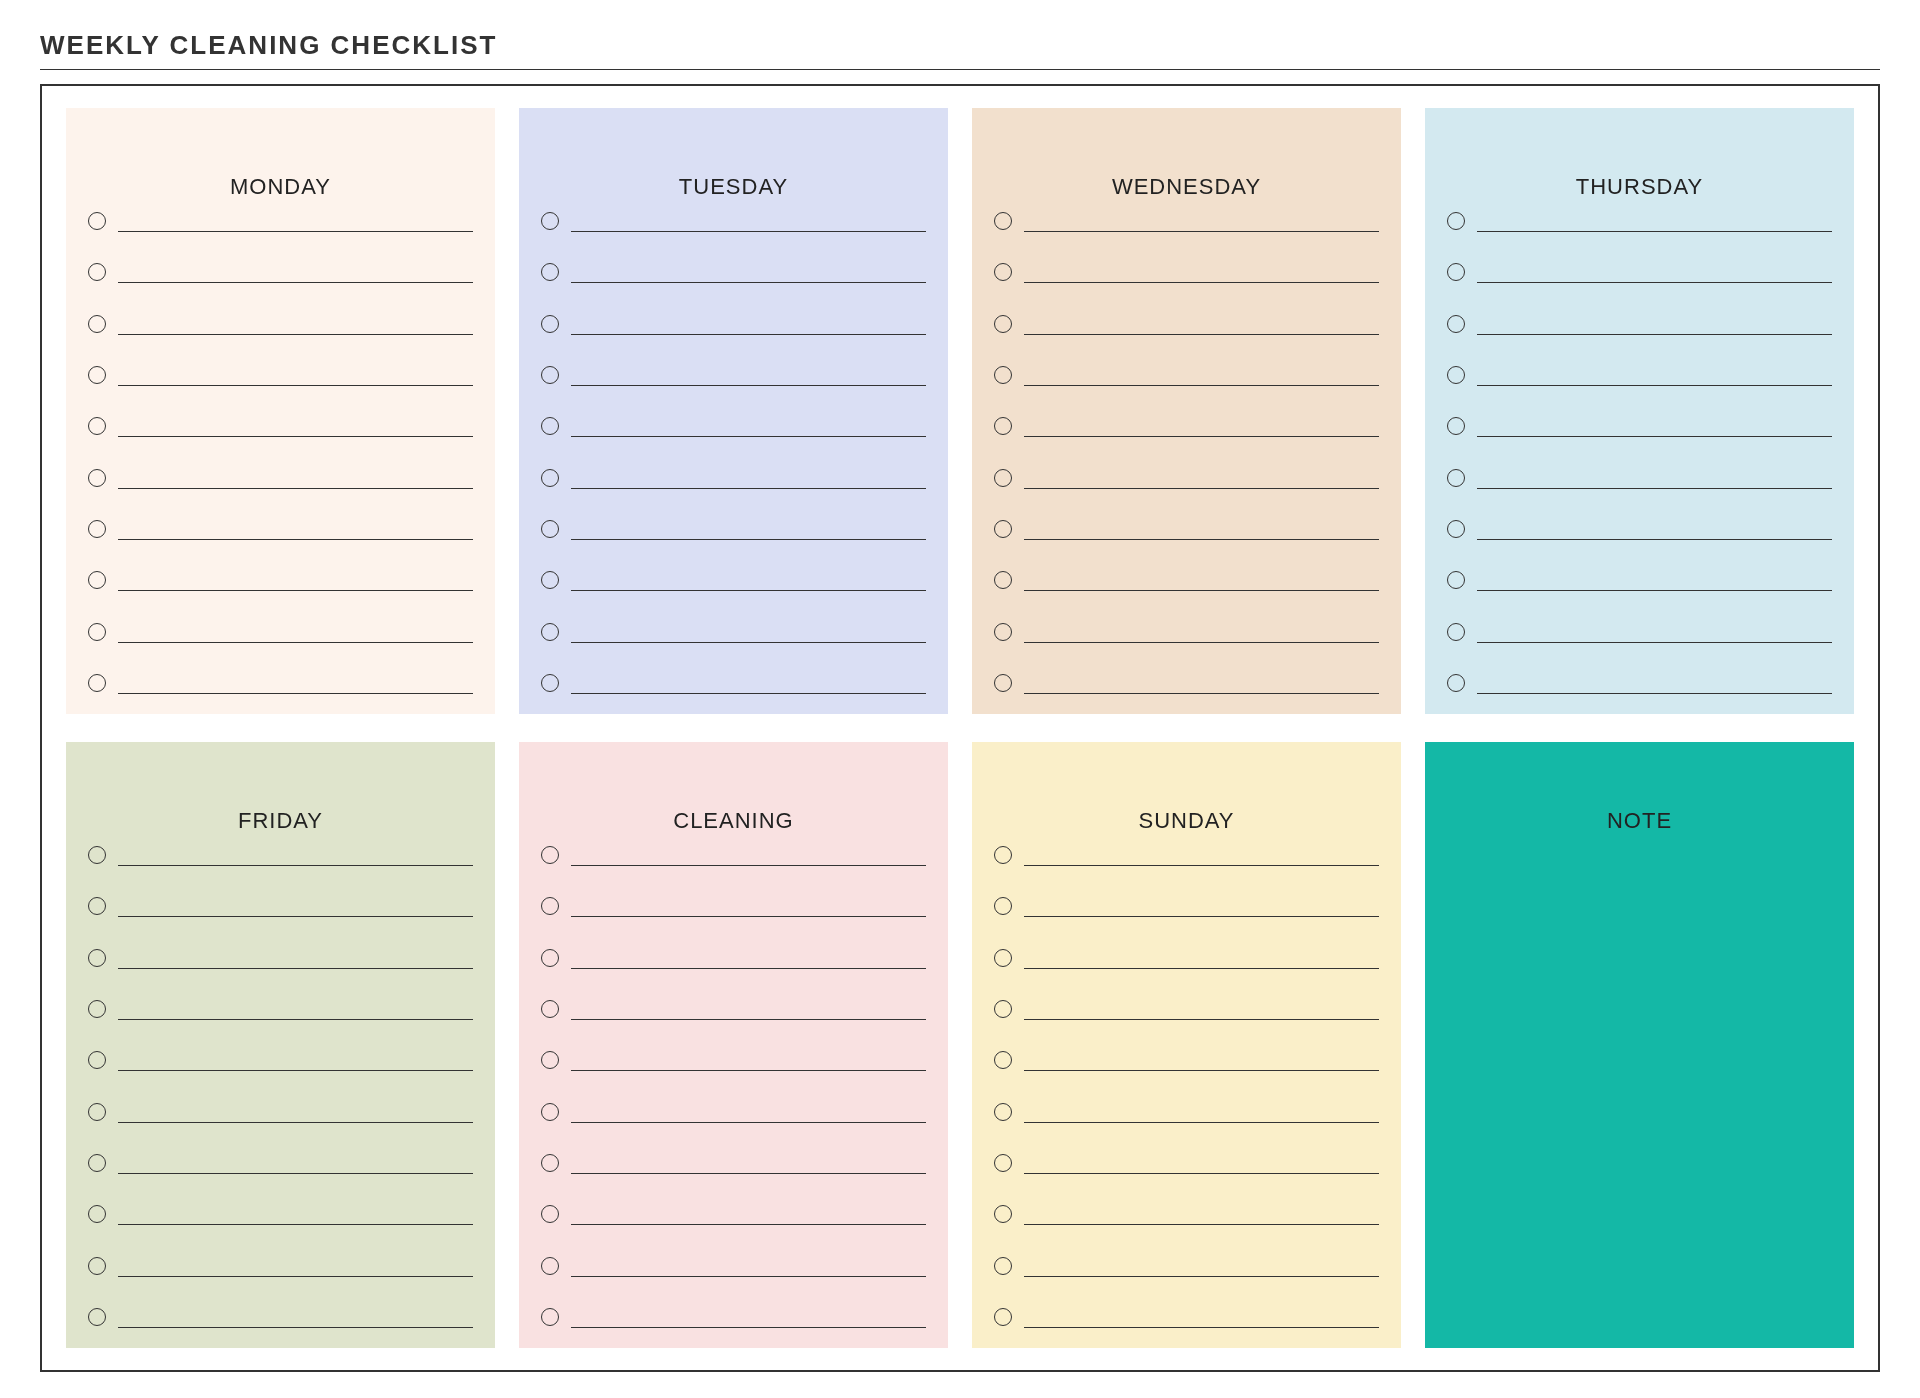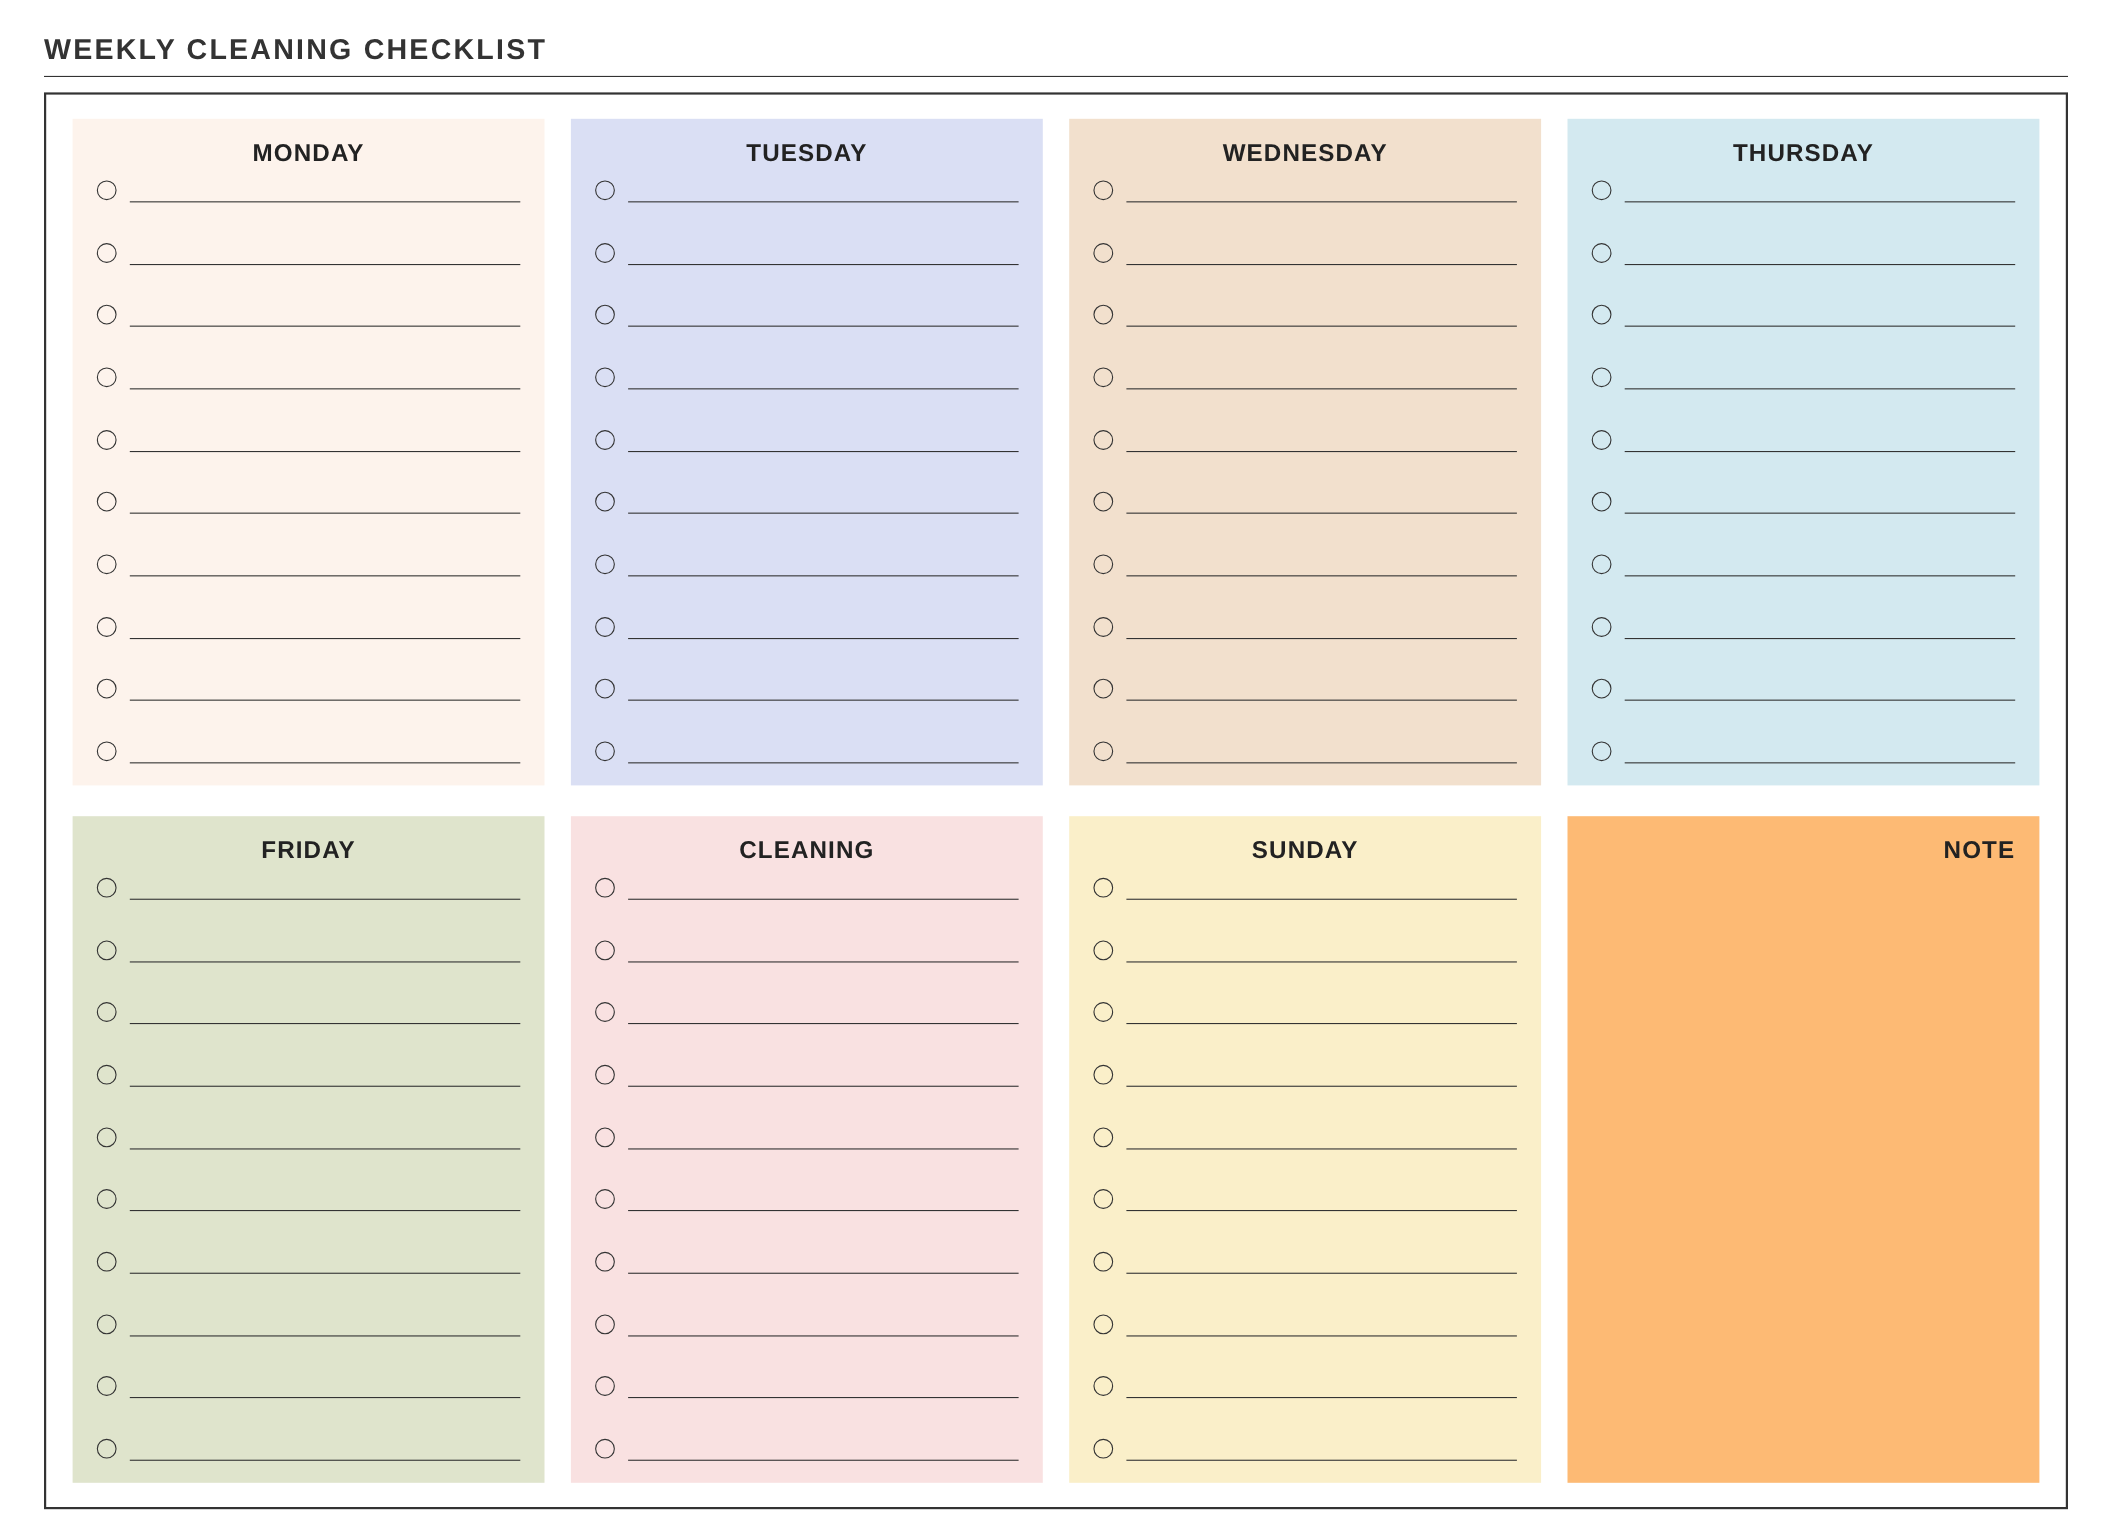--- a/index.html
+++ b/index.html
@@ -42,21 +42,22 @@
       padding: 18px 22px 20px 22px;
       display: flex;
       flex-direction: column;
     }
     .card-title {
       text-align: center;
       font-size: 22px;
       letter-spacing: 1px;
       color: #222;
       margin-bottom: 12px;
-      font-weight: bold;
+      font-weight: normal;
+      margin-top: 48px;
     }
     .checklist-lines {
       display: flex;
       flex-direction: column;
       flex: 1;
       justify-content: space-between;
       gap: 8px;
     }
     .line-item {
       display: flex;
@@ -81,21 +82,21 @@
       padding: 18px 22px 20px 22px;
     }
     
     .c-monday    { background: #fdf3ec; }
     .c-tuesday   { background: #dadff4; }
     .c-wednesday { background: #f2e0cd; }
     .c-thursday  { background: #d3e9f0; justify-content: space-between; }
     .c-friday    { background: #dfe4cc; }
     .c-saturday  { background: #f9e1e1; }
     .c-sunday    { background: #faefc9; }
-    .c-note      { background: #fdba74; align-items: flex-end; }
+    .c-note      { background: #14b8a6; }
   </style>
 </head>
 <body>
 
 <h1 class="page-title">WEEKLY CLEANING CHECKLIST</h1>
 <hr class="title-underline">
 
 <div class="outer-frame">
   <div class="grid">
 

